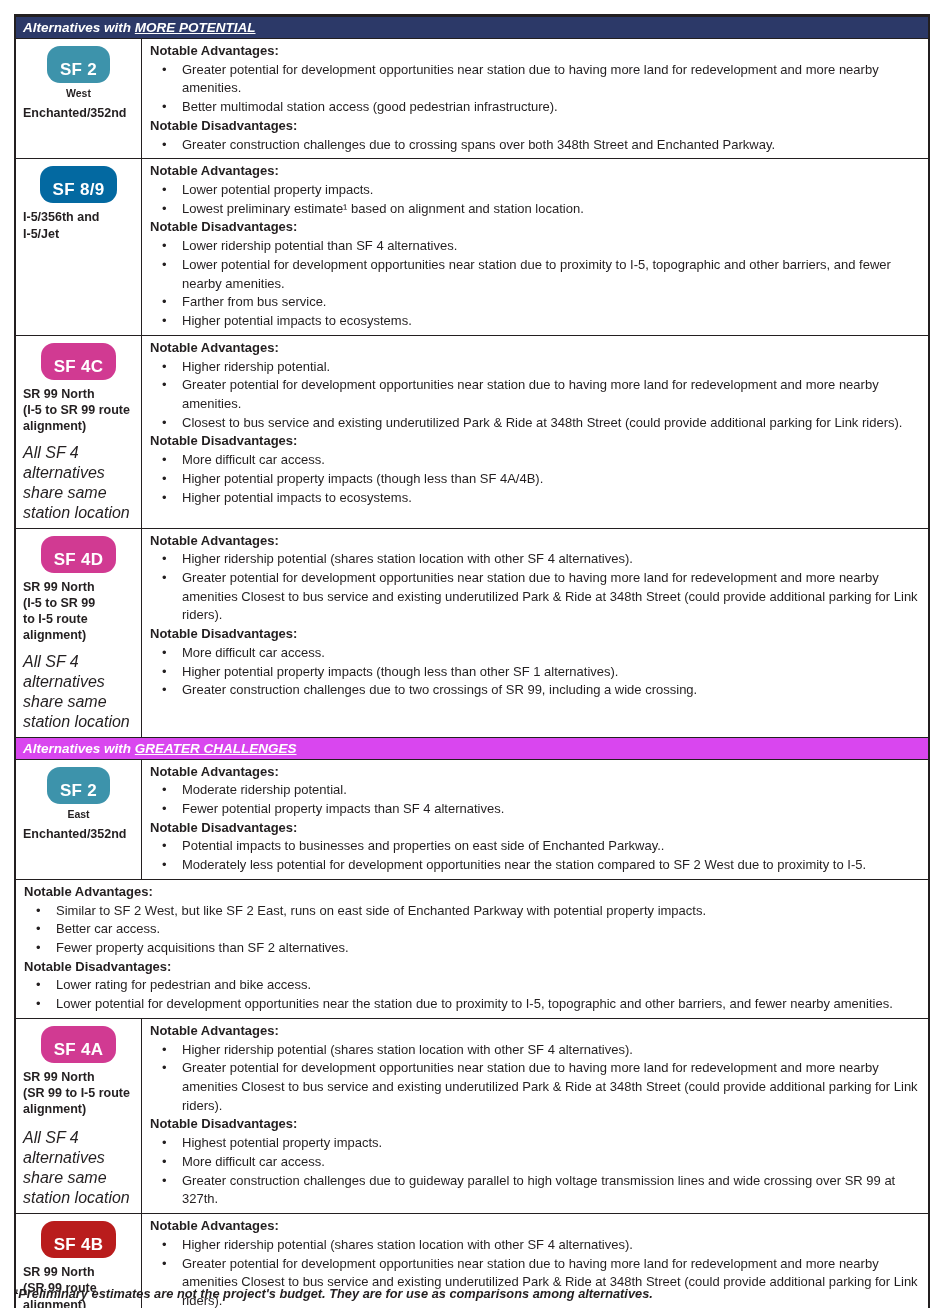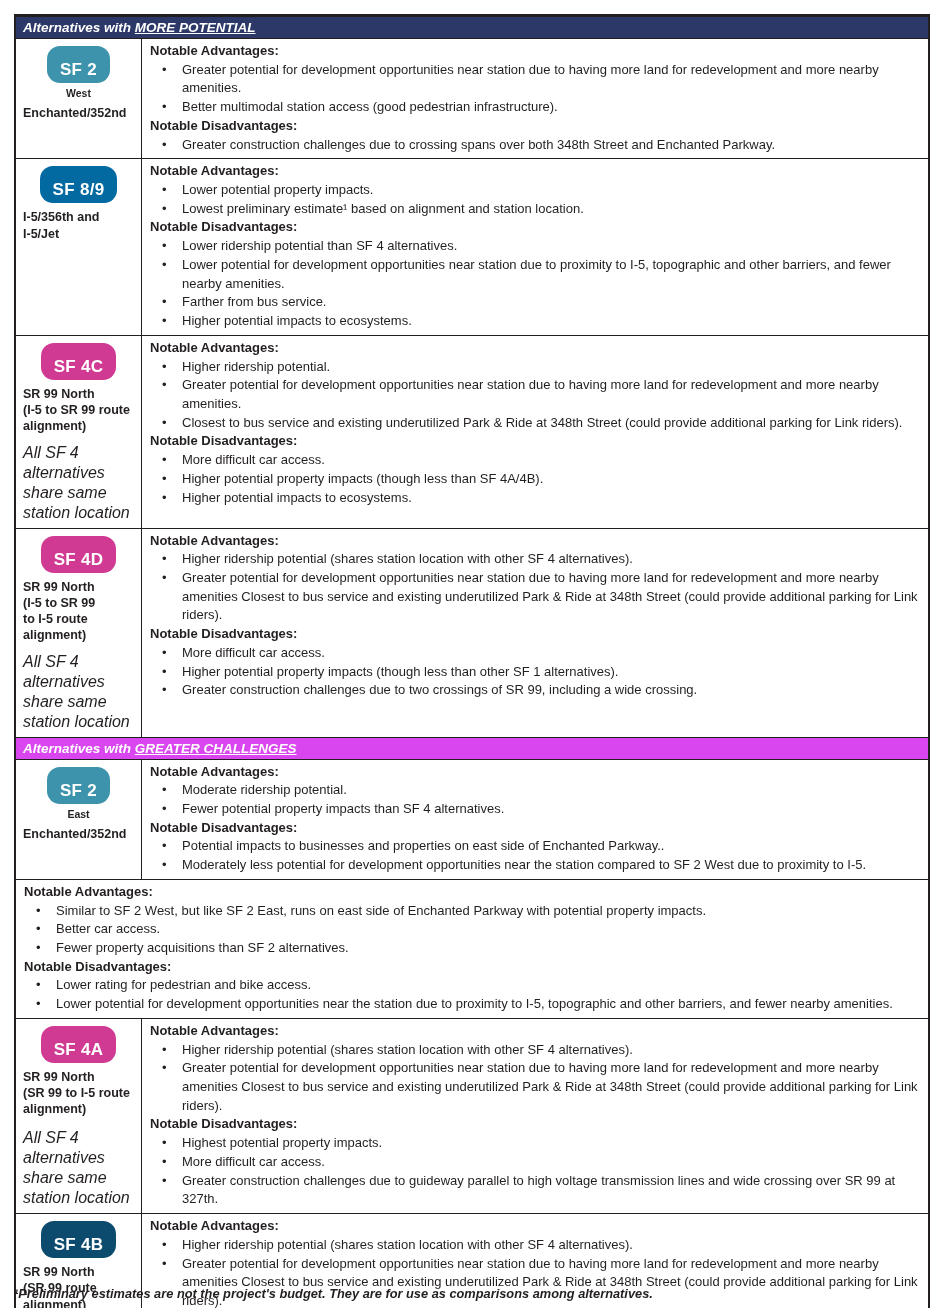--- a/index.html
+++ b/index.html
@@ -267,21 +267,21 @@
               <span class="txt">More difficult car access.</span>
             </div>
             <div class="bullet">
               <span class="dot">•</span>
               <span class="txt">Greater construction challenges due to guideway parallel to high voltage transmission lines and wide crossing over SR 99 at 327th.</span>
             </div>
           </div>
         </div>
         <div class="row">
           <div class="cell-left">
-            <div class="badge" style="background: #0c4a6e;">SF 4B</div>
+            <div class="badge" style="background: #b91c1c;">SF 4B</div>
             <div class="route-label">SR 99 North
 (SR 99 route
 alignment)</div>
           </div>
           <div class="cell-right">
             <div class="blk-heading">Notable Advantages:</div>
             <div class="bullet">
               <span class="dot">•</span>
               <span class="txt">Higher ridership potential (shares station location with other SF 4 alternatives).</span>
             </div>

